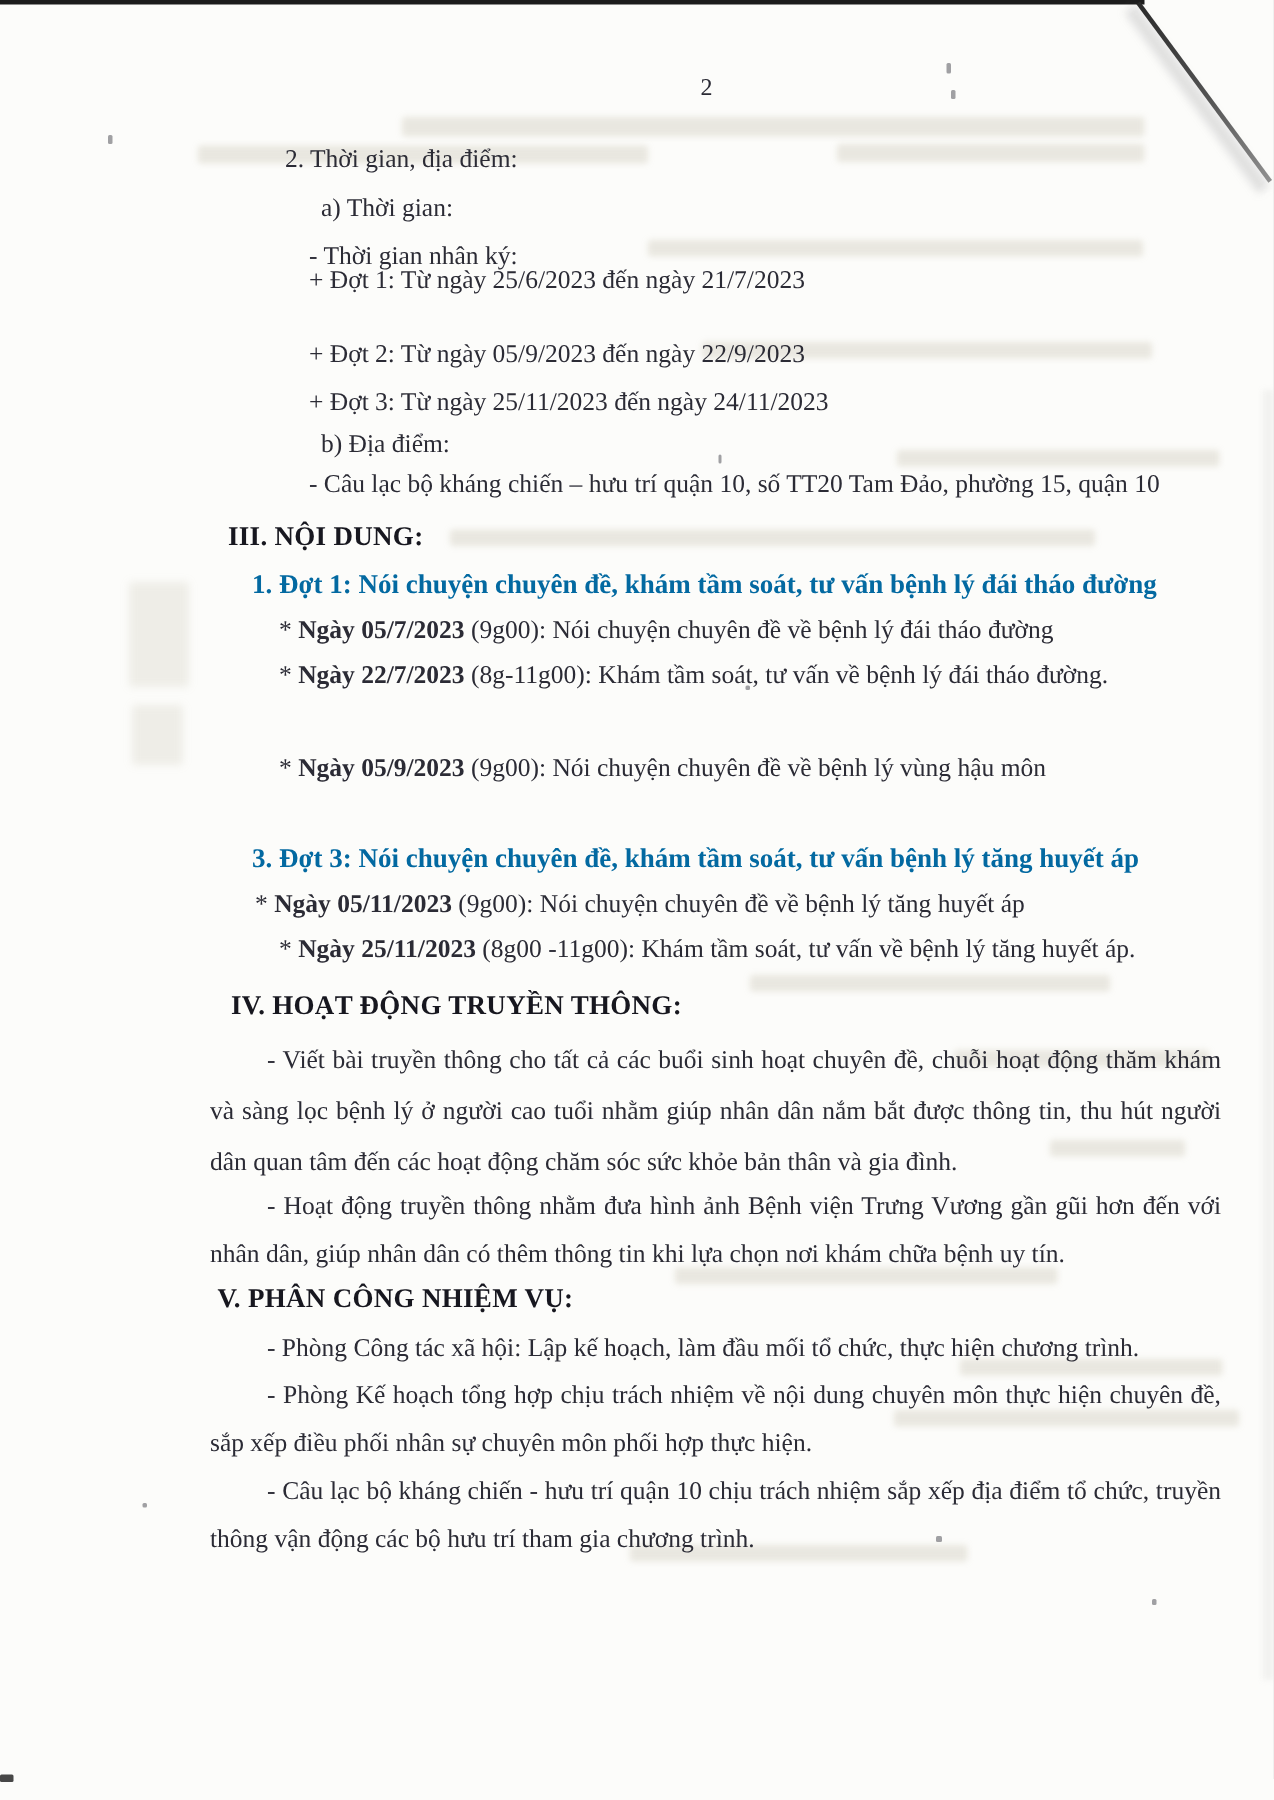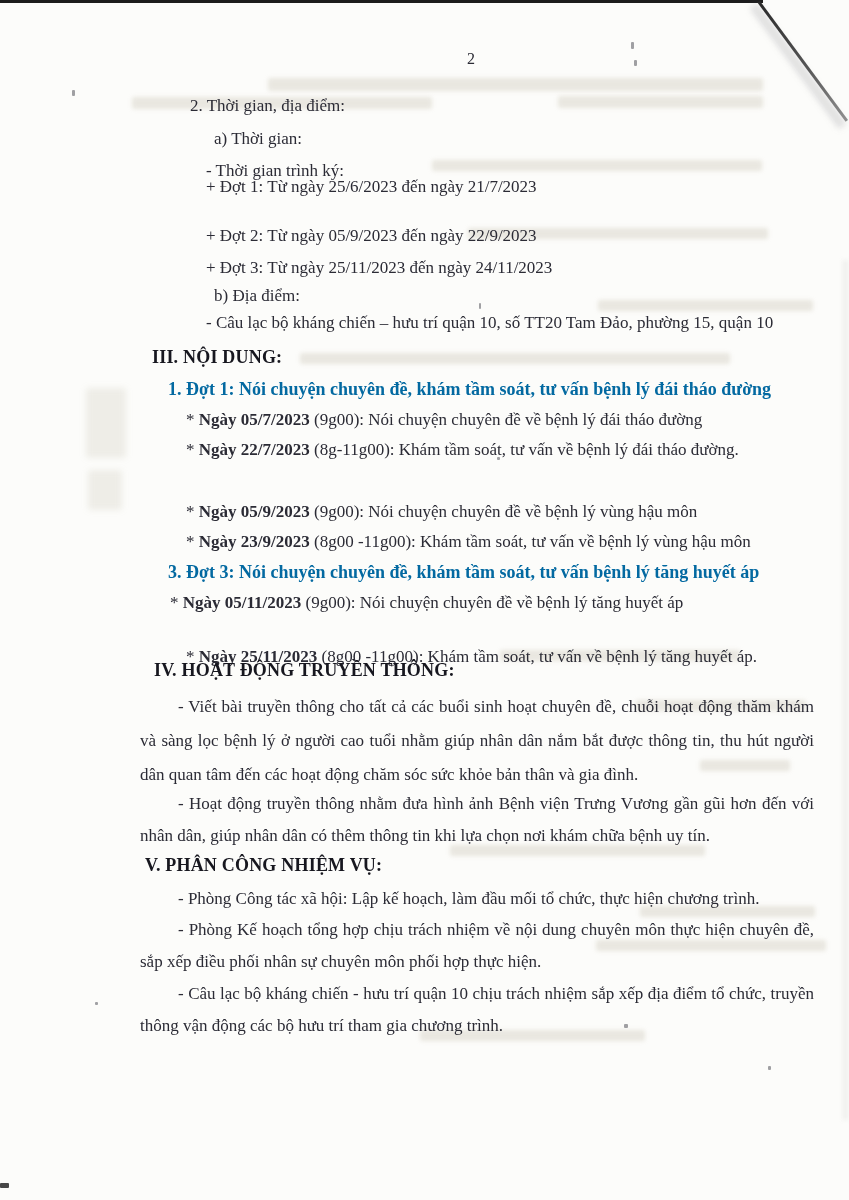--- a/index.html
+++ b/index.html
@@ -77,39 +77,38 @@
   <div class="speck" style="left:497px;top:457px;width:3px;height:3px"></div>
   <div class="speck" style="left:95px;top:1002px;width:3px;height:3px"></div>
   <div class="speck" style="left:768px;top:1066px;width:3px;height:4px"></div>
   <div class="speck" style="left:624px;top:1024px;width:4px;height:4px"></div>
   <div class="speck dark" style="left:0;top:1183px;width:9px;height:5px"></div>
 
   <div class="line pagenum" style="top:50px;left:467px">2</div>
 
   <div class="line" style="top:96px;left:190px">2. Thời gian, địa điểm:</div>
   <div class="line" style="top:129px;left:214px">a) Thời gian:</div>
-  <div class="line" style="top:161px;left:206px">- Thời gian trình ký:</div>
+  <div class="line" style="top:161px;left:206px">- Thời gian nhân ký:</div>
   <div class="line" style="top:177px;left:206px">+ Đợt 1: Từ ngày 25/6/2023 đến ngày 21/7/2023</div>
   <div class="line" style="top:226px;left:206px">+ Đợt 2: Từ ngày 05/9/2023 đến ngày 22/9/2023</div>
   <div class="line" style="top:258px;left:206px">+ Đợt 3: Từ ngày 25/11/2023 đến ngày 24/11/2023</div>
   <div class="line" style="top:286px;left:214px">b) Địa điểm:</div>
   <div class="line" style="top:313px;left:206px">- Câu lạc bộ kháng chiến – hưu trí quận 10, số TT20 Tam Đảo, phường 15, quận 10</div>
 
   <div class="line hd" style="top:347px;left:152px">III. NỘI DUNG:</div>
 
   <div class="line grp" style="top:379px;left:168px">1. Đợt 1: Nói chuyện chuyên đề, khám tầm soát, tư vấn bệnh lý đái tháo đường</div>
   <div class="line" style="top:410px;left:186px"><span>* </span><span class="b">Ngày 05/7/2023</span><span> (9g00): Nói chuyện chuyên đề về bệnh lý đái tháo đường</span></div>
   <div class="line" style="top:440px;left:186px"><span>* </span><span class="b">Ngày 22/7/2023</span><span> (8g-11g00): Khám tầm soát, tư vấn về bệnh lý đái tháo đường.</span></div>
 
   <div class="line" style="top:502px;left:186px"><span>* </span><span class="b">Ngày 05/9/2023</span><span> (9g00): Nói chuyện chuyên đề về bệnh lý vùng hậu môn</span></div>
-  <div class="line" style="top:532px;left:186px"><span>* </span><span class="b">Ngày 23/9/2023</span><span> (8g00 -11g00): Khám tầm soát, tư vấn về bệnh lý vùng hậu môn</span></div>
 
   <div class="line grp" style="top:562px;left:168px">3. Đợt 3: Nói chuyện chuyên đề, khám tầm soát, tư vấn bệnh lý tăng huyết áp</div>
   <div class="line" style="top:593px;left:170px"><span>* </span><span class="b">Ngày 05/11/2023</span><span> (9g00): Nói chuyện chuyên đề về bệnh lý tăng huyết áp</span></div>
-  <div class="line" style="top:647px;left:186px"><span>* </span><span class="b">Ngày 25/11/2023</span><span> (8g00 -11g00): Khám tầm soát, tư vấn về bệnh lý tăng huyết áp.</span></div>
+  <div class="line" style="top:623px;left:186px"><span>* </span><span class="b">Ngày 25/11/2023</span><span> (8g00 -11g00): Khám tầm soát, tư vấn về bệnh lý tăng huyết áp.</span></div>
 
   <div class="line hd" style="top:660px;left:154px">IV. HOẠT ĐỘNG TRUYỀN THÔNG:</div>
   <div class="para indent" style="top:690px;left:140px;width:674px;line-height:34px">- Viết bài truyền thông cho tất cả các buổi sinh hoạt chuyên đề, chuỗi hoạt động thăm khám và sàng lọc bệnh lý ở người cao tuổi nhằm giúp nhân dân nắm bắt được thông tin, thu hút người dân quan tâm đến các hoạt động chăm sóc sức khỏe bản thân và gia đình.</div>
   <div class="para indent" style="top:788px;left:140px;width:674px;line-height:32px">- Hoạt động truyền thông nhằm đưa hình ảnh Bệnh viện Trưng Vương gần gũi hơn đến với nhân dân, giúp nhân dân có thêm thông tin khi lựa chọn nơi khám chữa bệnh uy tín.</div>
 
   <div class="line hd" style="top:855px;left:145px">V. PHÂN CÔNG NHIỆM VỤ:</div>
   <div class="line" style="top:889px;left:178px">- Phòng Công tác xã hội: Lập kế hoạch, làm đầu mối tổ chức, thực hiện chương trình.</div>
   <div class="para indent" style="top:914px;left:140px;width:674px;line-height:32px">- Phòng Kế hoạch tổng hợp chịu trách nhiệm về nội dung chuyên môn thực hiện chuyên đề, sắp xếp điều phối nhân sự chuyên môn phối hợp thực hiện.</div>
   <div class="para indent" style="top:978px;left:140px;width:674px;line-height:32px">- Câu lạc bộ kháng chiến - hưu trí quận 10 chịu trách nhiệm sắp xếp địa điểm tổ chức, truyền thông vận động các bộ hưu trí tham gia chương trình.</div>
 

